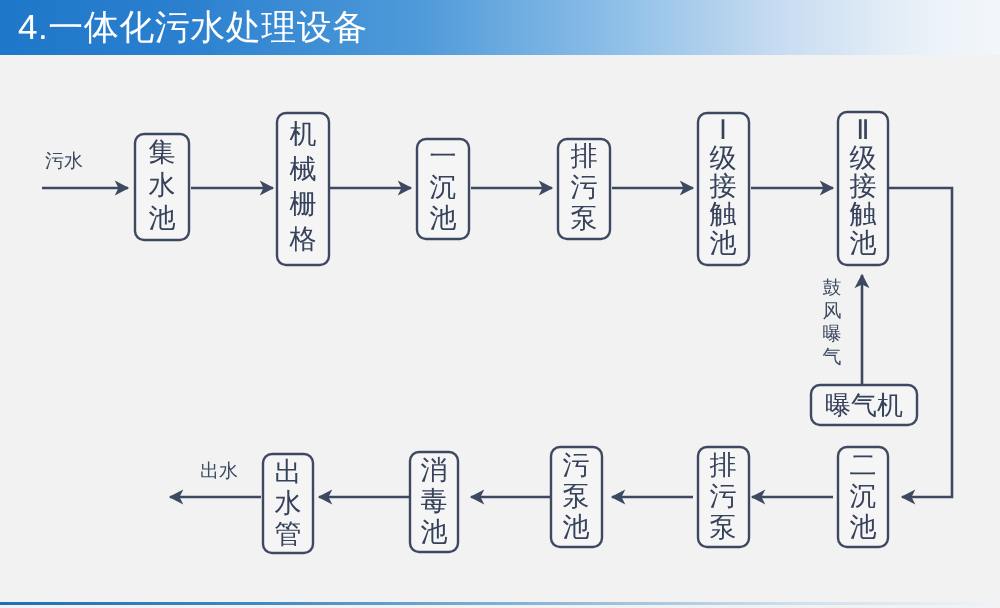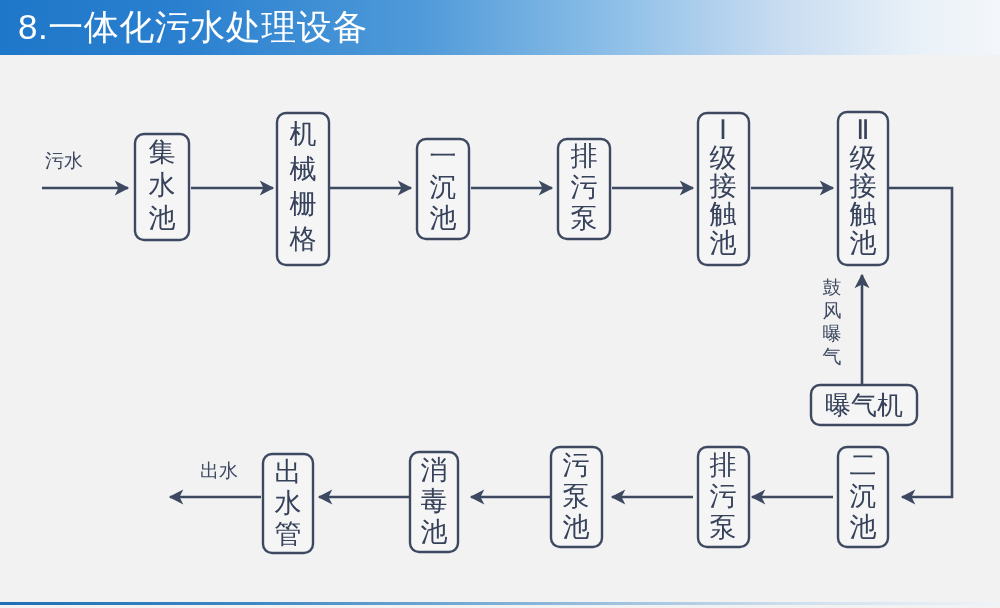--- a/index.html
+++ b/index.html
@@ -97,21 +97,21 @@
     fill: none;
     stroke-linecap: butt;
   }
 </style>
 </head>
 <body>
 
 <div id="slide">
 
   <div id="header-bar">
-    <div id="header-title">8.一体化污水处理设备</div>
+    <div id="header-title">4.一体化污水处理设备</div>
   </div>
 
   <svg id="diagram" viewBox="0 0 1000 547">
     <defs>
       <marker id="arrow-r" viewBox="0 0 12 12" refX="10.5" refY="6" markerWidth="6.2" markerHeight="6.2" orient="auto-start-reverse">
         <path d="M 0.6 0.4 L 11.4 6 L 0.6 11.6 L 3.4 6 Z" fill="#3d4960"></path>
       </marker>
     </defs>
 
     <g>

